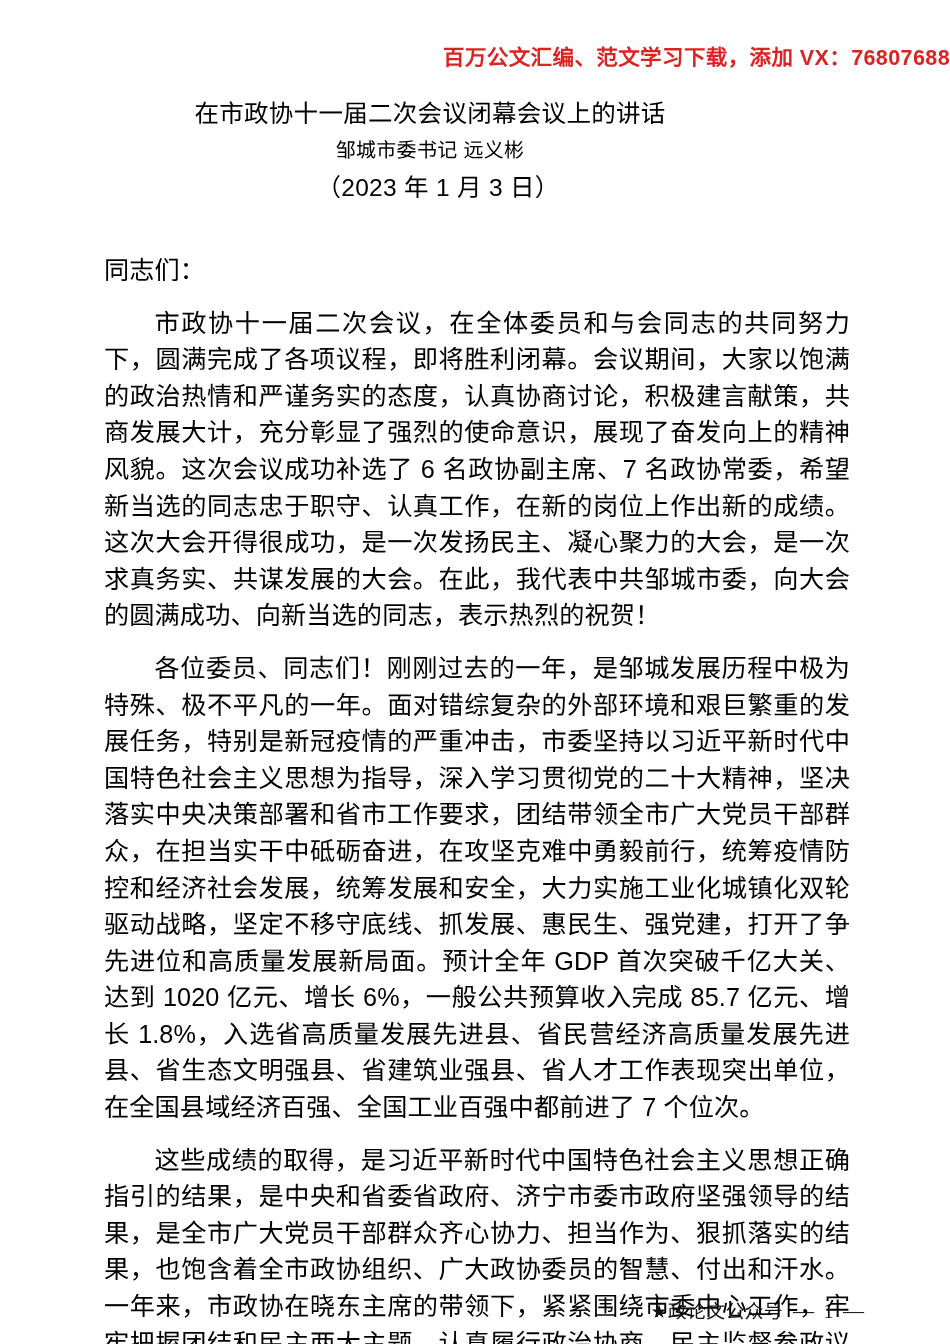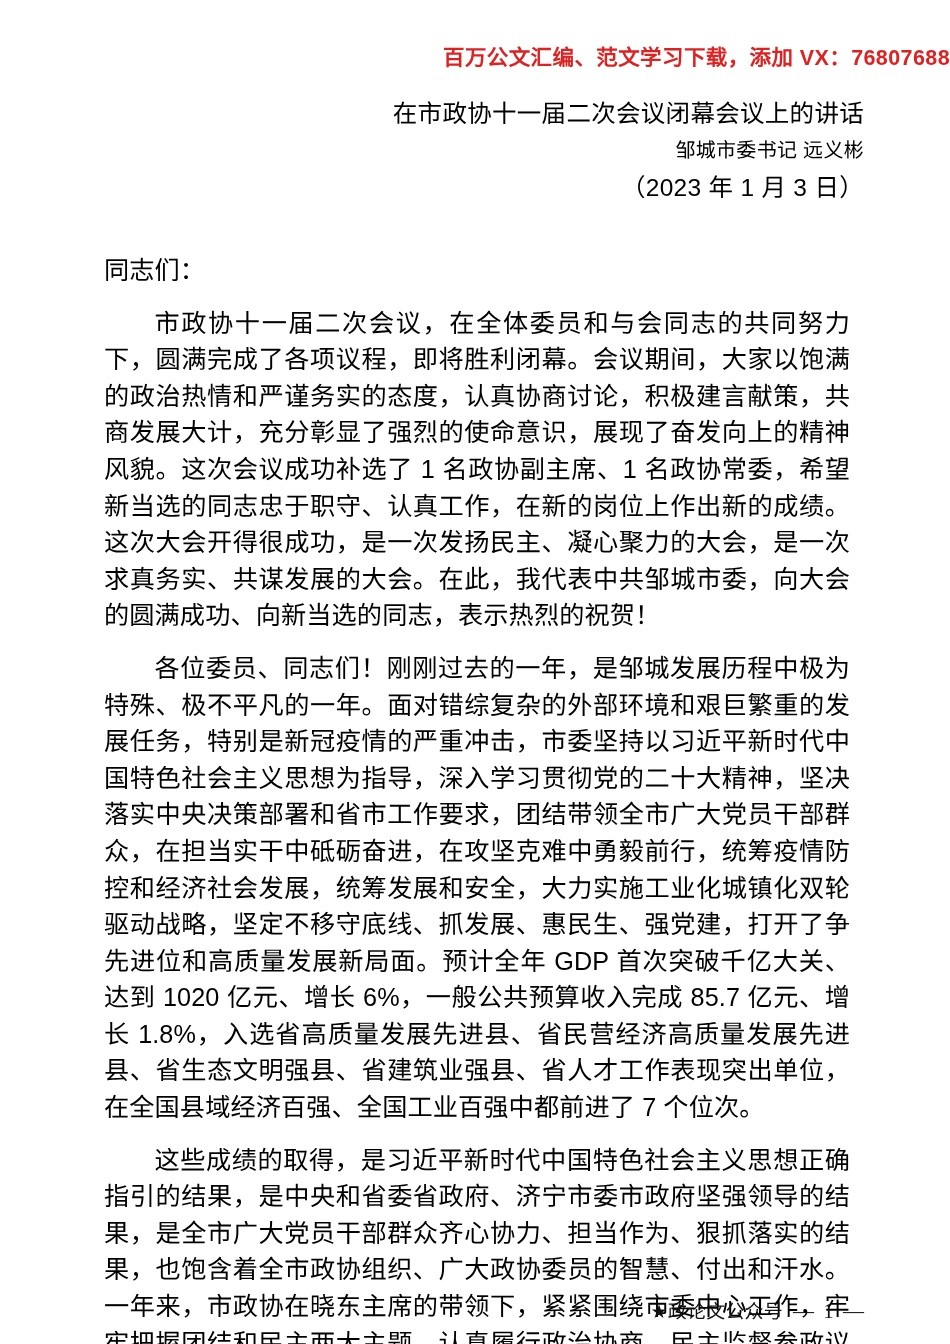--- a/index.html
+++ b/index.html
@@ -29,24 +29,24 @@
     font-size: 21.5px;
     font-weight: 700;
     color: #dd2222;
     letter-spacing: 0.4px;
     white-space: nowrap;
   }
 
   
   .title-block {
     position: absolute;
-    left: 12px;
+    left: 4px;
     top: 96px;
     width: 852px;
-    text-align: right;
+    text-align: center;
   }
   .doc-title {
     font-size: 24.5px;
     line-height: 36px;
     font-weight: 400;
     color: #000;
     letter-spacing: 0.3px;
   }
   .doc-byline {
     font-size: 20px;
@@ -127,21 +127,21 @@
   <div class="promo-banner" style="color: rgb(221, 34, 34);">百万公文汇编、范文学习下载，添加 VX：76807688</div>
 
   <div class="title-block">
     <div class="doc-title">在市政协十一届二次会议闭幕会议上的讲话</div>
     <div class="doc-byline">邹城市委书记  远义彬</div>
     <div class="doc-date">（2023 年 1 月 3 日）</div>
   </div>
 
   <div class="body-text">
     <p class="salutation">同志们：</p>
-    <p class="indent">市政协十一届二次会议，在全体委员和与会同志的共同努力下，圆满完成了各项议程，即将胜利闭幕。会议期间，大家以饱满的政治热情和严谨务实的态度，认真协商讨论，积极建言献策，共商发展大计，充分彰显了强烈的使命意识，展现了奋发向上的精神风貌。这次会议成功补选了 1 名政协副主席、1 名政协常委，希望新当选的同志忠于职守、认真工作，在新的岗位上作出新的成绩。这次大会开得很成功，是一次发扬民主、凝心聚力的大会，是一次求真务实、共谋发展的大会。在此，我代表中共邹城市委，向大会的圆满成功、向新当选的同志，表示热烈的祝贺！</p>
+    <p class="indent">市政协十一届二次会议，在全体委员和与会同志的共同努力下，圆满完成了各项议程，即将胜利闭幕。会议期间，大家以饱满的政治热情和严谨务实的态度，认真协商讨论，积极建言献策，共商发展大计，充分彰显了强烈的使命意识，展现了奋发向上的精神风貌。这次会议成功补选了 6 名政协副主席、7 名政协常委，希望新当选的同志忠于职守、认真工作，在新的岗位上作出新的成绩。这次大会开得很成功，是一次发扬民主、凝心聚力的大会，是一次求真务实、共谋发展的大会。在此，我代表中共邹城市委，向大会的圆满成功、向新当选的同志，表示热烈的祝贺！</p>
     <p class="indent">各位委员、同志们！刚刚过去的一年，是邹城发展历程中极为特殊、极不平凡的一年。面对错综复杂的外部环境和艰巨繁重的发展任务，特别是新冠疫情的严重冲击，市委坚持以习近平新时代中国特色社会主义思想为指导，深入学习贯彻党的二十大精神，坚决落实中央决策部署和省市工作要求，团结带领全市广大党员干部群众，在担当实干中砥砺奋进，在攻坚克难中勇毅前行，统筹疫情防控和经济社会发展，统筹发展和安全，大力实施工业化城镇化双轮驱动战略，坚定不移守底线、抓发展、惠民生、强党建，打开了争先进位和高质量发展新局面。预计全年 GDP 首次突破千亿大关、达到 1020 亿元、增长 6%，一般公共预算收入完成 85.7 亿元、增长 1.8%，入选省高质量发展先进县、省民营经济高质量发展先进县、省生态文明强县、省建筑业强县、省人才工作表现突出单位，在全国县域经济百强、全国工业百强中都前进了 7 个位次。</p>
     <p class="indent">这些成绩的取得，是习近平新时代中国特色社会主义思想正确指引的结果，是中央和省委省政府、济宁市委市政府坚强领导的结果，是全市广大党员干部群众齐心协力、担当作为、狠抓落实的结果，也饱含着全市政协组织、广大政协委员的智慧、付出和汗水。一年来，市政协在晓东主席的带领下，紧紧围绕市委中心工作，牢牢把握团结和民主两大主题，认真履行政治协商、民主监督参政议政职能，深入调查研究、积极建言献策，开展了大量卓有成效的工作。特别是面对新冠疫情，市政协和广大政协委员积极响应、投身一线，各尽其职</p>
   </div>
 
   <div class="page-footer">
     <div class="footer-inner">
       <span class="footer-mark">★政论文公众号</span>
       <span class="footer-pageno">— 1 —</span>
     </div>
   </div>

